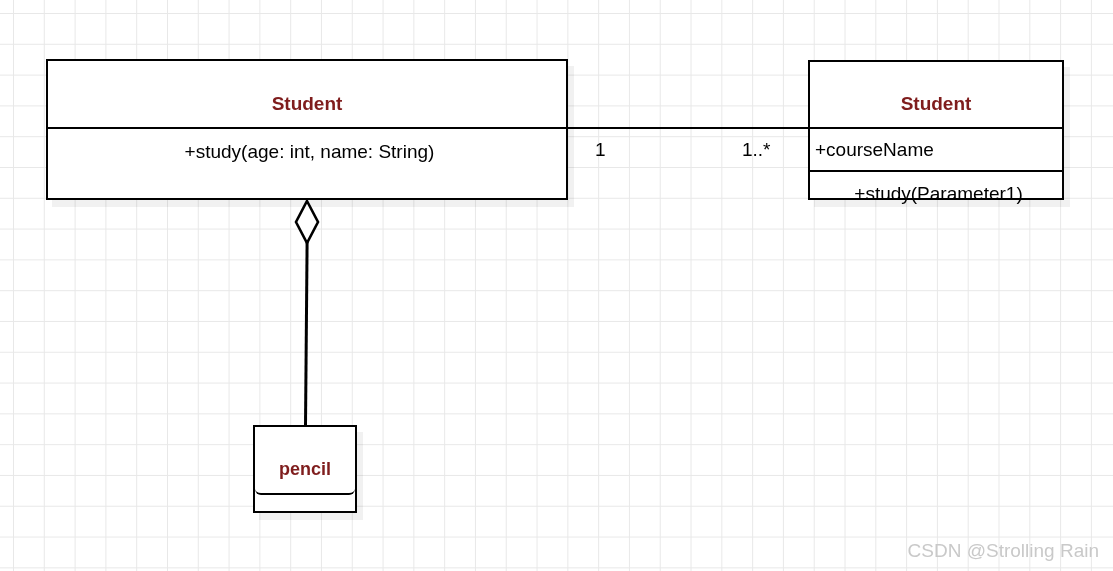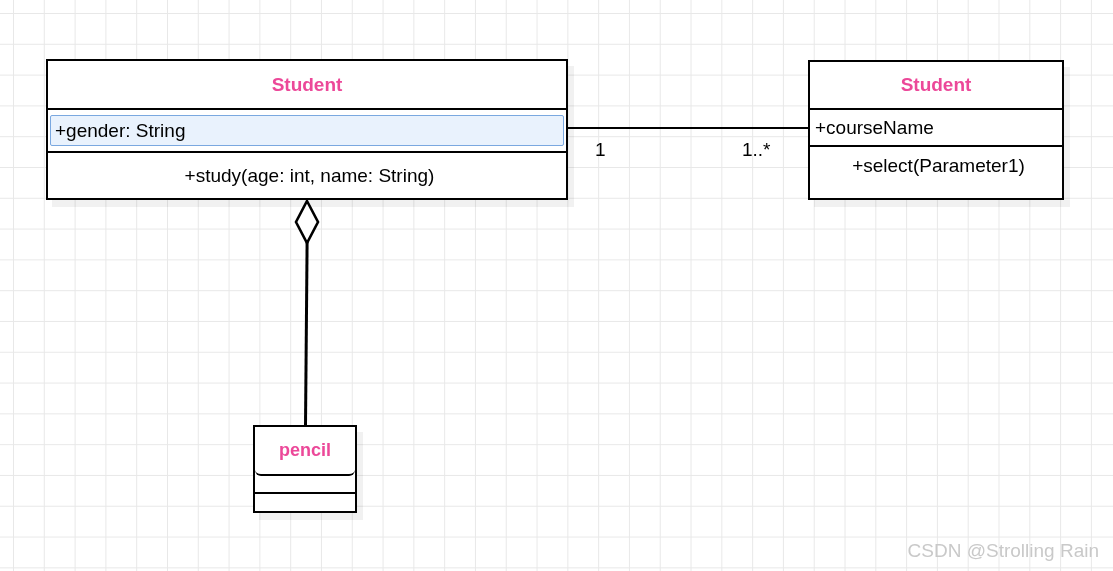--- a/index.html
+++ b/index.html
@@ -32,25 +32,26 @@
     background: #ffffff;
     border: 2px solid #000000;
     box-shadow: 6px 7px 0 0 rgba(0,0,0,0.055);
     z-index: 5;
   }
   .uml-title {
     box-sizing: border-box;
     width: 100%;
     text-align: center;
     font-weight: bold;
-    color: #ec4899;
+    color: #7f1d1d;
     display: flex;
     align-items: center;
     justify-content: center;
     border-bottom: 2px solid #000000;
+    margin-top: 19px;
   }
   .uml-compartment {
     box-sizing: border-box;
     width: 100%;
     display: flex;
     align-items: center;
     color: #000000;
     border-bottom: 2px solid #000000;
   }
   .uml-compartment.last {
@@ -104,21 +105,21 @@
     left: 808px;
     top: 60px;
     width: 256px;
     height: 140px;
   }
   #course-class .uml-title {
     height: 48px;
     font-size: 19px;
   }
   #course-class .uml-compartment {
-    height: 37px;
+    height: 43px;
     font-size: 19px;
   }
 
   
   #pencil-class {
     left: 253px;
     top: 425px;
     width: 104px;
     height: 88px;
   }
@@ -205,41 +206,36 @@
   <div class="assoc-line" id="aggregation-stem"></div>
 
   <svg id="aggregation-diamond" viewBox="0 0 26 44">
     <polygon points="13,1 24,22 13,43 2,22" fill="#ffffff" stroke="#000000" stroke-width="2.6" stroke-linejoin="miter"></polygon>
   </svg>
 
   <div class="uml-class" id="student-class">
 
     <div class="uml-title">Student</div>
 
-    <div class="uml-compartment" id="student-attrs">
-      <div class="attr-selected">
-        <span class="uml-row-text">+gender: String</span>
-      </div>
-    </div>
 
     <div class="uml-compartment last" id="student-methods">
       <span class="uml-row-text">+study(age: int, name: String)</span>
     </div>
   </div>
 
   <div class="uml-class" id="course-class">
 
     <div class="uml-title">Student</div>
 
     <div class="uml-compartment">
       <span class="uml-row-text">+courseName</span>
     </div>
 
     <div class="uml-compartment last">
-      <span class="uml-row-text">+select(Parameter1)</span>
+      <span class="uml-row-text">+study(Parameter1)</span>
     </div>
   </div>
 
   <div class="uml-class" id="pencil-class">
 
     <div class="uml-title">pencil</div>
 
     <div class="uml-compartment">
       <span class="uml-row-text"></span>
     </div>

